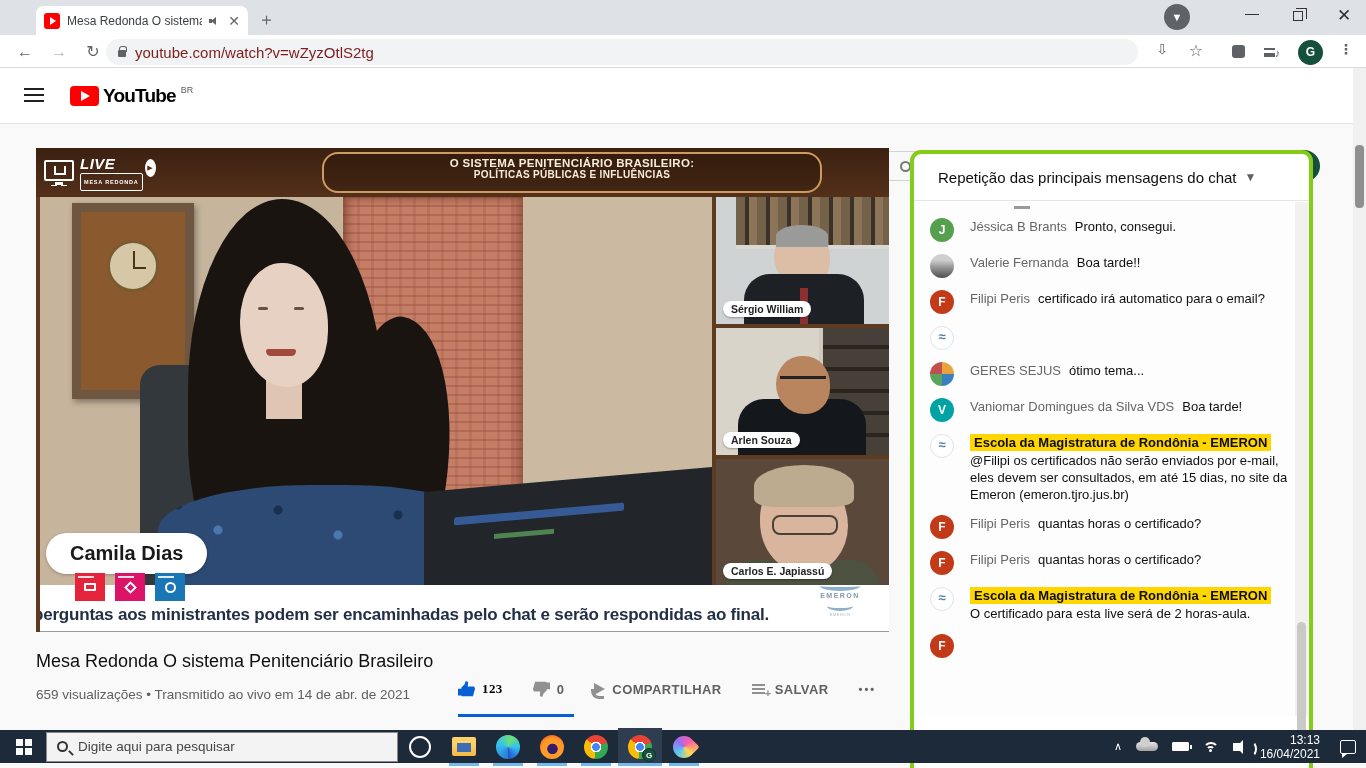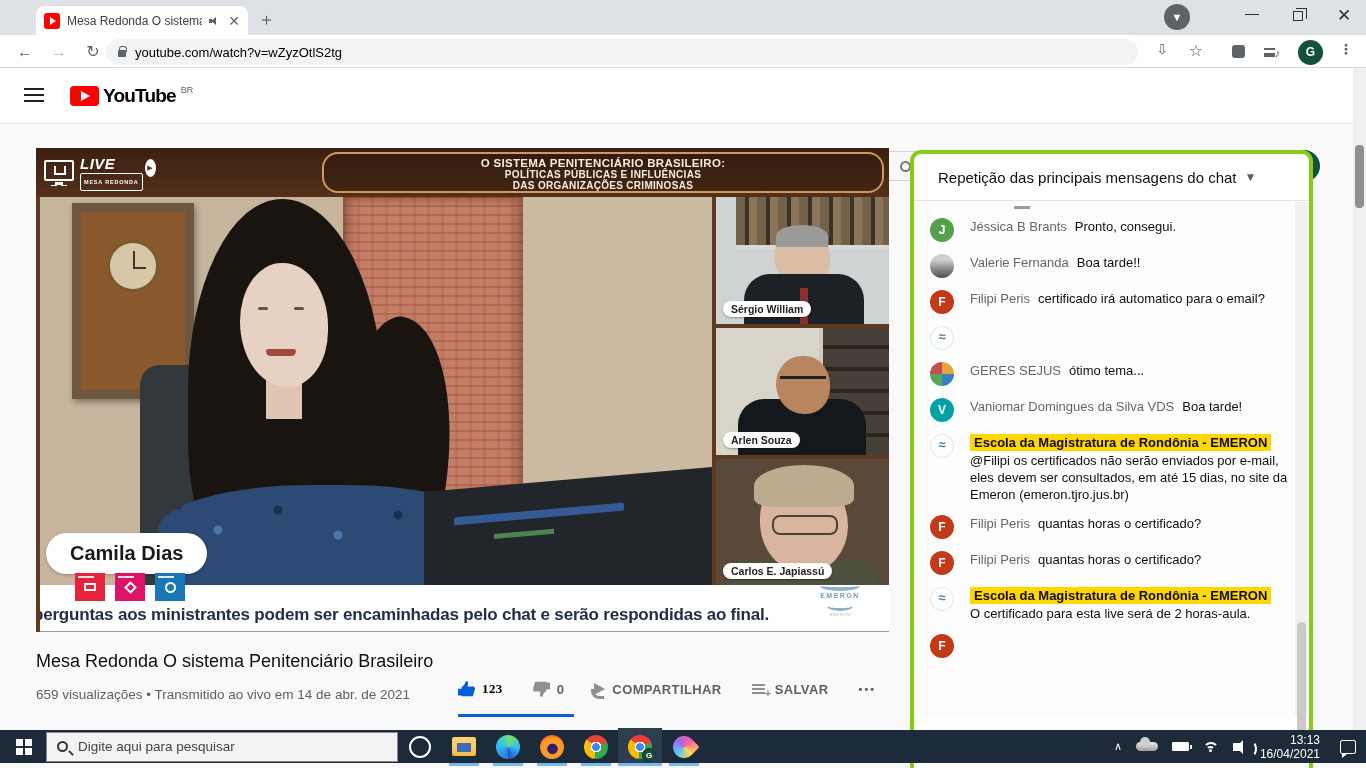--- a/index.html
+++ b/index.html
@@ -24,21 +24,21 @@
   .winbtn.max i { display:block; width:10px; height:10px; border:1px solid #333; margin:11px auto 0; position:relative; }
   .winbtn.max i:before { content:""; position:absolute; left:2px; top:-4px; width:10px; height:10px; border:1px solid #333; border-left:none; border-bottom:none; }
   .winbtn.close { left:1322px; font-size:17px; line-height:31px; }
 
   
   .toolbar { position:absolute; left:0; top:35px; width:1366px; height:33px; background:#fff; border-bottom:1px solid #dadce0; }
   .navic { position:absolute; top:4px; width:26px; height:26px; text-align:center; font-size:16px; line-height:25px; color:#5f6368; }
   .omnibox { position:absolute; left:106px; top:4px; width:1032px; height:26px; background:#f1f3f4; border-radius:14px; display:flex; align-items:center; padding:0 12px; gap:9px; }
   .lock { width:8px; height:7px; background:#5f6368; border-radius:1px; position:relative; margin-top:3px; }
   .lock:before { content:""; position:absolute; left:1px; top:-4px; width:6px; height:5px; border:1.5px solid #5f6368; border-bottom:none; border-radius:3px 3px 0 0; }
-  .url { font-size:13px; color:#000000; }
+  .url { font-size:15px; color:#7f1d1d; }
   .tbic { position:absolute; top:6px; color:#5f6368; font-size:14px; text-align:center; width:24px; }
   .g-av { position:absolute; left:1298px; top:5px; width:25px; height:25px; border-radius:50%; background:#14503c; color:#fff; font-size:12px; font-weight:bold; text-align:center; line-height:25px; }
   .bars3 { display:inline-block; width:11px; height:9px; border-top:2px solid #5f6368; border-bottom:2px solid #5f6368; position:relative; }
   .bars3:before { content:""; position:absolute; left:0; top:2.5px; width:11px; height:2px; background:#5f6368; }
 
   
   .ythead { position:absolute; left:0; top:68px; width:1366px; height:56px; background:#fff; border-bottom:1px solid #e4e4e4; }
   .hamb { position:absolute; left:24px; top:20px; width:20px; height:14px; border-top:2px solid #212121; border-bottom:2px solid #212121; }
   .hamb:before { content:""; position:absolute; left:0; top:4px; width:20px; height:2px; background:#212121; }
   .ytlogo { position:absolute; left:70px; top:17px; display:flex; align-items:center; gap:4px; }
@@ -71,21 +71,21 @@
   
   .player { position:absolute; left:36px; top:148px; width:853px; height:484px; background:#5e3a20; overflow:hidden; }
   .banner { position:absolute; left:0; top:0; width:100%; height:49px; background:linear-gradient(180deg,#3b2010,#54301a); }
   .livelogo { position:absolute; left:8px; top:5px; display:flex; gap:6px; align-items:center; }
   .monitor { width:30px; height:21px; border:2px solid #fff; border-radius:2px; position:relative; }
   .monitor:before { content:""; position:absolute; left:9px; bottom:-6px; width:8px; height:3px; background:#fff; box-shadow:-5px 2px 0 -1px #fff, 5px 2px 0 -1px #fff; }
   .monitor:after { content:""; position:absolute; left:8px; top:4px; width:8px; height:7px; border:2px solid #fff; border-top:none; }
   .livetxt { color:#fff; font-style:italic; font-weight:bold; font-size:15px; line-height:14px; letter-spacing:.5px; position:relative; top:4px; }
   .livetxt:after { content:"▶"; font-size:7px; font-style:normal; position:absolute; right:-13px; top:2px; background:#fff; color:#54301a; border-radius:50%; padding:2px 2.5px; }
   .livesub { display:block; font-size:5.5px; font-style:normal; border:1px solid #fff; border-radius:2px; padding:1px 3px; margin-top:2px; letter-spacing:.8px; }
-  .bantitle { position:absolute; left:286px; top:4px; width:562px; height:41px; border:2px solid #cf9a5f; border-radius:16px; background:rgba(25,10,2,.25); color:#f8ecd9; text-align:center; padding-top:3px; }
+  .bantitle { position:absolute; left:286px; top:4px; width:500px; height:41px; border:2px solid #cf9a5f; border-radius:16px; background:rgba(25,10,2,.25); color:#f8ecd9; text-align:center; padding-top:3px; }
   .bantitle .l1 { font-size:11.5px; font-weight:bold; letter-spacing:.3px; }
   .bantitle .l2 { font-size:10px; font-weight:bold; letter-spacing:.3px; }
 
   .feed { position:absolute; left:4px; top:49px; width:672px; height:388px; background:linear-gradient(90deg,#c6b49c 0 45%,#cbb9a2 45% 100%); overflow:hidden; }
   .wallpaper { position:absolute; left:303px; top:0; width:180px; height:100%; background:#c47e66; background-image:repeating-linear-gradient(0deg, rgba(140,60,45,.30) 0 2px, transparent 2px 9px), repeating-linear-gradient(90deg, rgba(140,60,45,.18) 0 3px, transparent 3px 14px); box-shadow:inset 6px 0 8px rgba(90,40,25,.4), inset -6px 0 8px rgba(90,40,25,.4); }
   .frame { position:absolute; left:32px; top:6px; width:122px; height:196px; background:#8a5a2e; border:9px solid #6e5640; box-shadow:2px 3px 6px rgba(0,0,0,.35); }
   .clockface { position:absolute; left:26px; top:28px; width:52px; height:52px; border-radius:50%; background:#d6c7a6; border:3px solid #7a5a30; }
   .clockface:before { content:""; position:absolute; left:23px; top:8px; width:2px; height:18px; background:#4a3316; }
   .clockface:after { content:""; position:absolute; left:24px; top:24px; width:12px; height:2px; background:#4a3316; }
   .chair { position:absolute; left:100px; top:168px; width:118px; height:230px; background:#33383d; border-radius:20px; }
@@ -292,21 +292,20 @@
 
   <div class="player">
     <div class="banner">
       <div class="livelogo">
         <span class="monitor"></span>
         <span class="livetxt"><span>LIVE</span><span class="livesub">MESA REDONDA</span></span>
       </div>
       <div class="bantitle">
         <div class="l1">O SISTEMA PENITENCIÁRIO BRASILEIRO:</div>
         <div class="l2">POLÍTICAS PÚBLICAS E INFLUÊNCIAS</div>
-        <div class="l2">DAS ORGANIZAÇÕES CRIMINOSAS</div>
       </div>
     </div>
 
     <div class="feed">
       <div class="wallpaper"></div>
       <div class="frame">
           <div class="clockface"></div>
         </div>
       <div class="chair"></div>
       <div class="hair2"></div>

